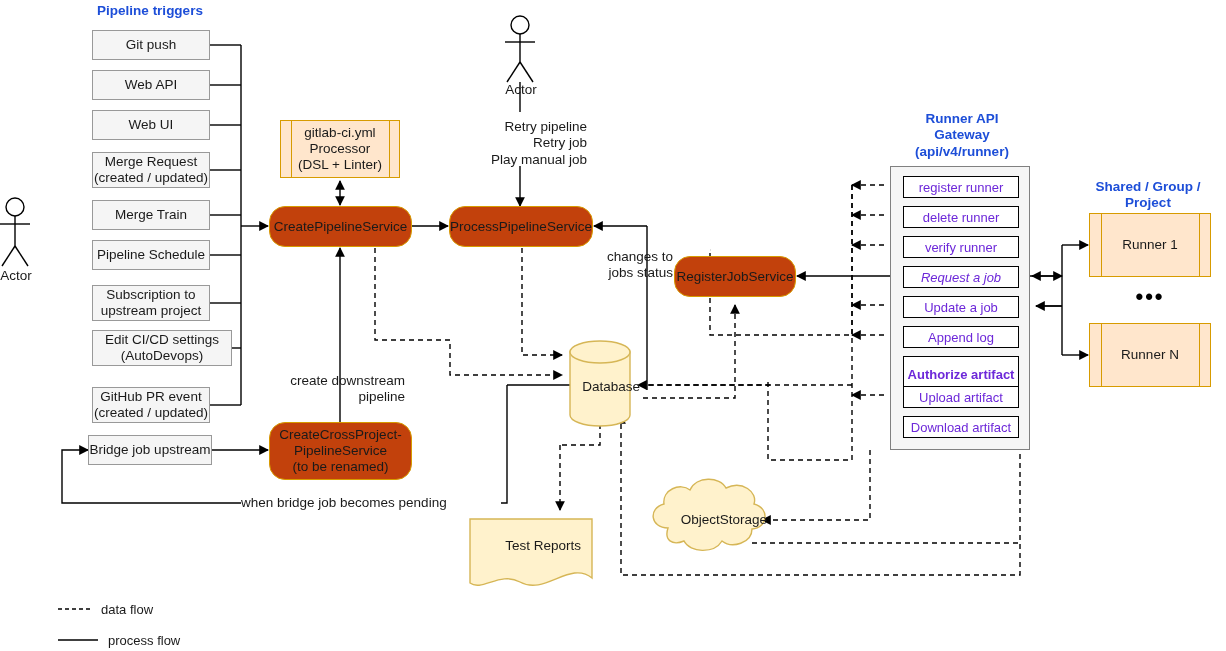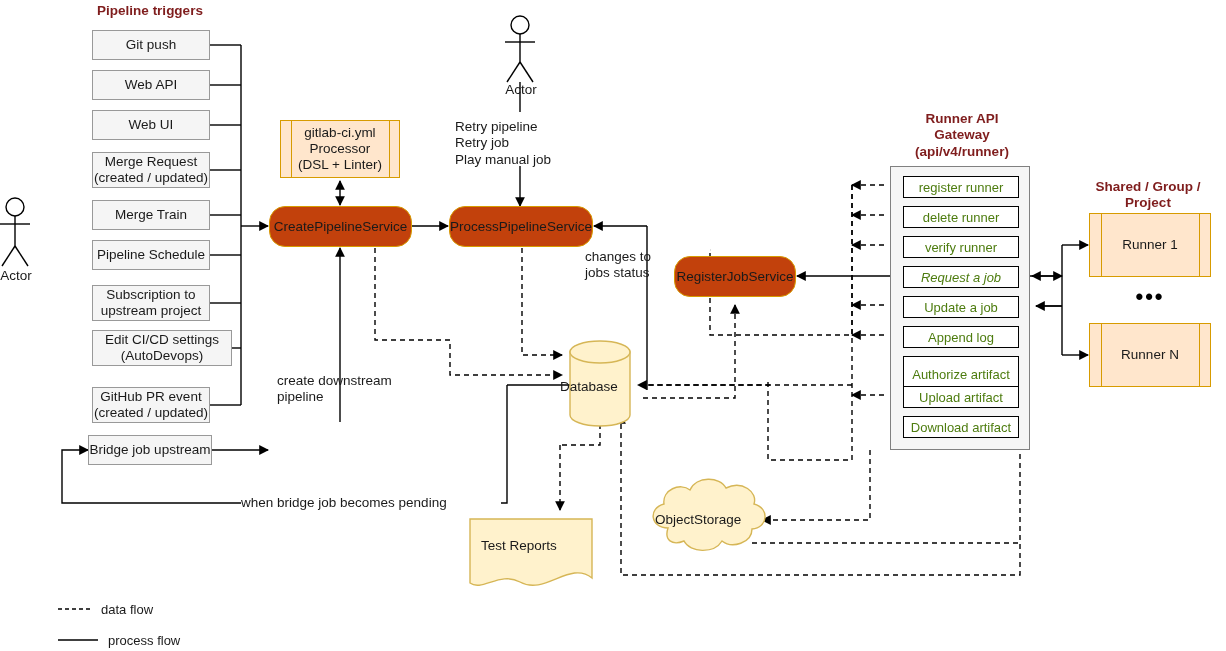--- a/index.html
+++ b/index.html
@@ -17,25 +17,25 @@
   
   .component{background:#ffe6cc;border:1.4px solid #d79b00;font-size:13.5px;color:#1a1a1a;
              position:absolute;box-sizing:border-box;}
   .component .inner{position:absolute;inset:0;display:flex;align-items:center;
                     justify-content:center;text-align:center;line-height:1.2;}
   .component .bar{position:absolute;top:0;bottom:0;width:0;border-left:1.4px solid #d79b00;}
   
   .gateway{background:#f5f5f5;border:1.6px solid #808080;position:absolute;box-sizing:border-box;}
   .endpoint{position:absolute;background:#ffffff;border:1.2px solid #000000;
             display:flex;align-items:center;justify-content:center;
-            font-size:13px;color:#4d7c0f;box-sizing:border-box;}
-  
-  .title{position:absolute;font-weight:bold;font-size:13.5px;text-align:center;line-height:1.22;color:#7f1d1d;}
-  
-  .label{position:absolute;font-size:13.5px;text-align:left;line-height:1.22;color:#1a1a1a;}
+            font-size:13px;color:#6d28d9;box-sizing:border-box;}
+  
+  .title{position:absolute;font-weight:bold;font-size:13.5px;text-align:center;line-height:1.22;color:#1d4ed8;}
+  
+  .label{position:absolute;font-size:13.5px;text-align:right;line-height:1.22;color:#1a1a1a;}
   .label.left{text-align:left;}
   .actorlabel{position:absolute;font-size:13.5px;text-align:center;color:#1a1a1a;}
   .dots{position:absolute;font-size:22px;font-weight:bold;letter-spacing:2px;color:#000;}
   .legendtxt{position:absolute;font-size:13px;color:#1a1a1a;}
 </style>
 </head>
 <body>
 
 <div id="canvas">
 
@@ -219,20 +219,25 @@
 
   <div class="node service" style="left:269px;top:206px;width:143px;height:41px;">
     <span>CreatePipelineService</span>
   </div>
   <div class="node service" style="left:449px;top:206px;width:144px;height:41px;">
     <span>ProcessPipelineService</span>
   </div>
   <div class="node service" style="left:674px;top:256px;width:122px;height:41px;">
     <span>RegisterJobService</span>
   </div>
+  <div class="node service" style="left:269px;top:422px;width:143px;height:58px;white-space:pre-line;">
+    <span>CreateCrossProject-
+PipelineService
+(to be renamed)</span>
+  </div>
 
   <div class="label" style="left:560px;top:379px;width:80px;">Database</div>
   <div class="label" style="left:481px;top:538px;width:100px;">Test Reports</div>
   <div class="label" style="left:655px;top:512px;width:112px;">ObjectStorage</div>
 
   <div class="label" style="left:455px;top:119px;width:132px;white-space:pre-line;">Retry pipeline
 Retry job
 Play manual job</div>
   <div class="label" style="left:585px;top:249px;width:88px;white-space:pre-line;">changes to
 jobs status</div>
@@ -256,21 +261,21 @@
     </div>
     <div class="endpoint" style="left:12px;top:99px;width:116px;height:22px;font-style:italic;">
       <span>Request a job</span>
     </div>
     <div class="endpoint" style="left:12px;top:129px;width:116px;height:22px;">
       <span>Update a job</span>
     </div>
     <div class="endpoint" style="left:12px;top:159px;width:116px;height:22px;">
       <span>Append log</span>
     </div>
-    <div class="endpoint" style="left:12px;top:189px;width:116px;height:36px;">
+    <div class="endpoint" style="left:12px;top:189px;width:116px;height:36px;font-weight:bold;">
       <span>Authorize artifact</span>
     </div>
     <div class="endpoint" style="left:12px;top:219px;width:116px;height:22px;">
       <span>Upload artifact</span>
     </div>
     <div class="endpoint" style="left:12px;top:249px;width:116px;height:22px;">
       <span>Download artifact</span>
     </div>
   </div>
 

